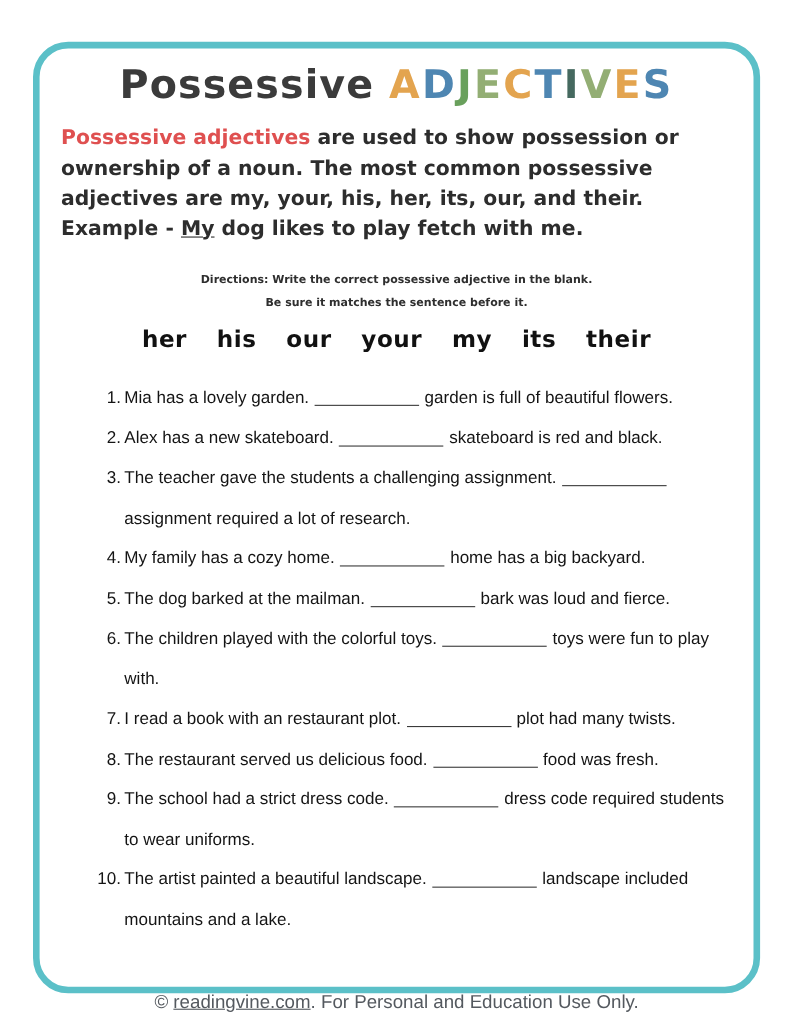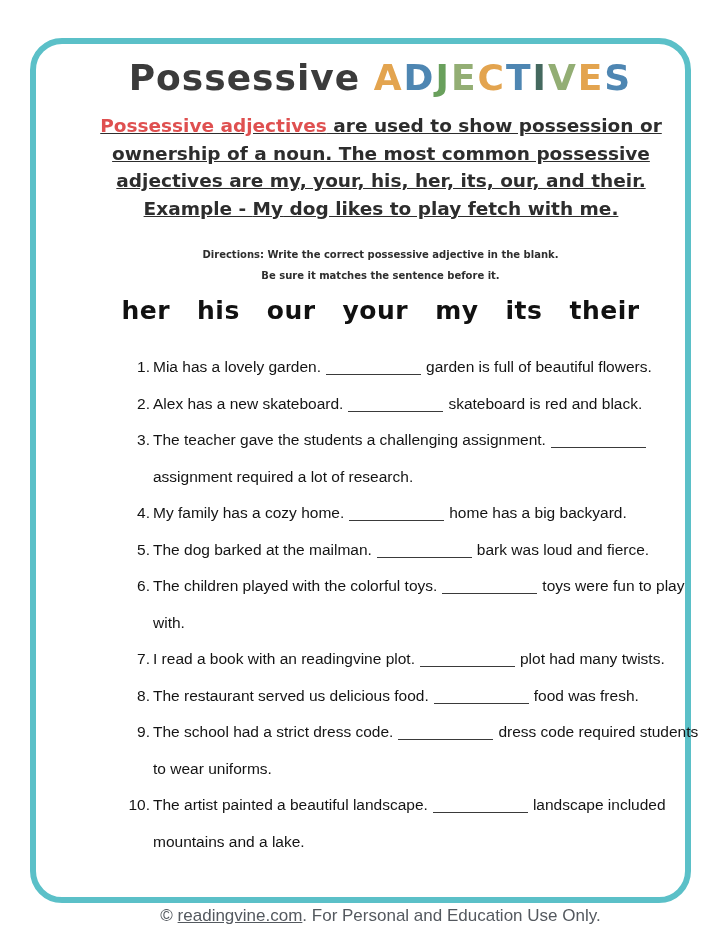--- a/index.html
+++ b/index.html
@@ -16,21 +16,20 @@
 
   .frame {
     position: absolute;
     left: 30px;
     top: 38px;
     width: 661px;
     height: 865px;
     border: 6px solid #5bc0c8;
     border-radius: 32px;
     background: #ffffff;
-    padding-left: 40px;
   }
 
   .content { padding-top: 10px; }
 
   
   .title {
     text-align: center;
     font-family: "DejaVu Sans", sans-serif;
     font-weight: bold;
     font-size: 36px;
@@ -39,27 +38,26 @@
     height: 48px;
     line-height: 48px;
     white-space: nowrap;
   }
   .title .accent span { letter-spacing: 2px; }
 
   
   .intro {
     margin: 10px auto 0 auto;
     width: 610px;
-    text-align: center;
+    text-align: left;
     font-family: "DejaVu Sans", sans-serif;
     font-size: 18.5px;
     font-weight: 600;
     line-height: 27.5px;
     color: #2d2d2d;
-    text-decoration: underline;
   }
   .intro .red { color: #df5050; }
   .intro .u { text-decoration: underline; }
 
   
   .directions {
     margin-top: 22px;
     text-align: center;
     font-family: "DejaVu Sans", sans-serif;
     font-size: 10px;
@@ -68,21 +66,21 @@
     color: #2e2e2e;
   }
 
   
   .word-bank {
     margin-top: 10px;
     display: flex;
     justify-content: center;
     column-gap: 27px;
     font-family: "DejaVu Sans", sans-serif;
-    font-size: 25px;
+    font-size: 21px;
     font-weight: 800;
     color: #111111;
     letter-spacing: 0.5px;
   }
 
   
   .exercises {
     margin: 24px 0 0 48px;
     width: 585px;
     font-size: 15.5px;
@@ -150,21 +148,21 @@
           <span>their</span>
         </div>
 
       <div class="exercises">
           <div class="item"><span class="num">1.</span><span class="bold">Mia has a lovely garden.</span><span class="blank"></span><span>garden is full of beautiful flowers.</span></div>
           <div class="item"><span class="num">2.</span><span class="bold">Alex has a new skateboard.</span><span class="blank"></span><span>skateboard is red and black.</span></div>
           <div class="item"><span class="num">3.</span><span class="bold">The teacher gave the students a challenging assignment.</span><span class="blank"></span><span>assignment required a lot of research.</span></div>
           <div class="item"><span class="num">4.</span><span class="bold">My family has a cozy home.</span><span class="blank"></span><span>home has a big backyard.</span></div>
           <div class="item"><span class="num">5.</span><span class="bold">The dog barked at the mailman.</span><span class="blank"></span><span>bark was loud and fierce.</span></div>
           <div class="item"><span class="num">6.</span><span class="bold">The children played with the colorful toys.</span><span class="blank"></span><span>toys were fun to play with.</span></div>
-          <div class="item"><span class="num">7.</span><span class="bold">I read a book with an readingvine plot.</span><span class="blank"></span><span>plot had many twists.</span></div>
+          <div class="item"><span class="num">7.</span><span class="bold">I read a book with an restaurant plot.</span><span class="blank"></span><span>plot had many twists.</span></div>
           <div class="item"><span class="num">8.</span><span class="bold">The restaurant served us delicious food.</span><span class="blank"></span><span>food was fresh.</span></div>
           <div class="item"><span class="num">9.</span><span class="bold">The school had a strict dress code.</span><span class="blank"></span><span>dress code required students to wear uniforms.</span></div>
           <div class="item"><span class="num">10.</span><span class="bold">The artist painted a beautiful landscape.</span><span class="blank"></span><span>landscape included mountains and a lake.</span></div>
         </div>
 
       <p class="footer"><span>© </span><span class="link">readingvine.com</span><span>. For Personal and Education Use Only.</span></p>
 
     </div>
   </div>
 </div>

